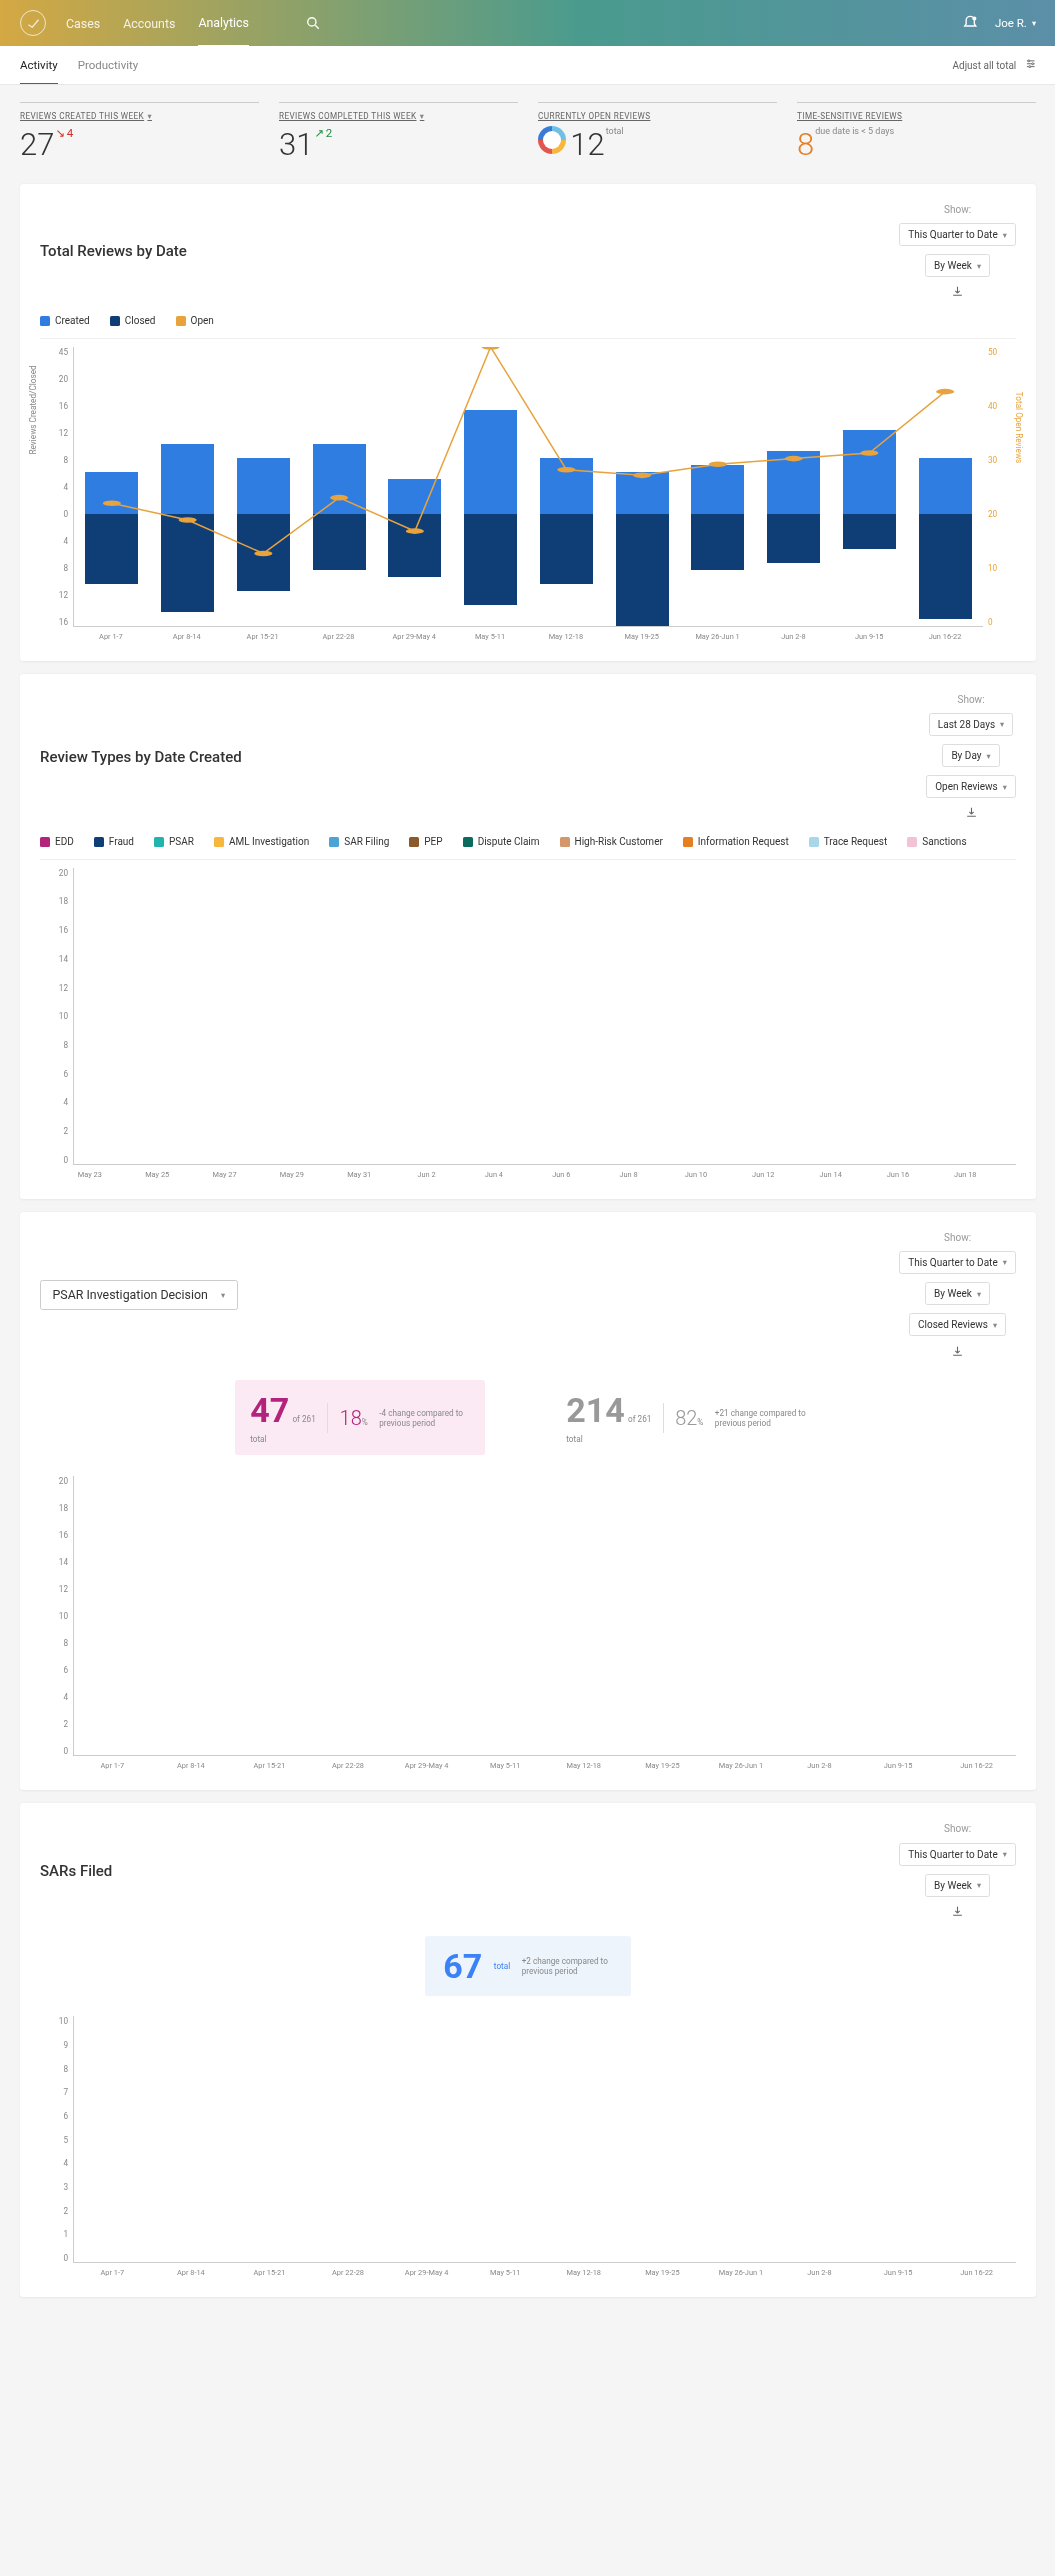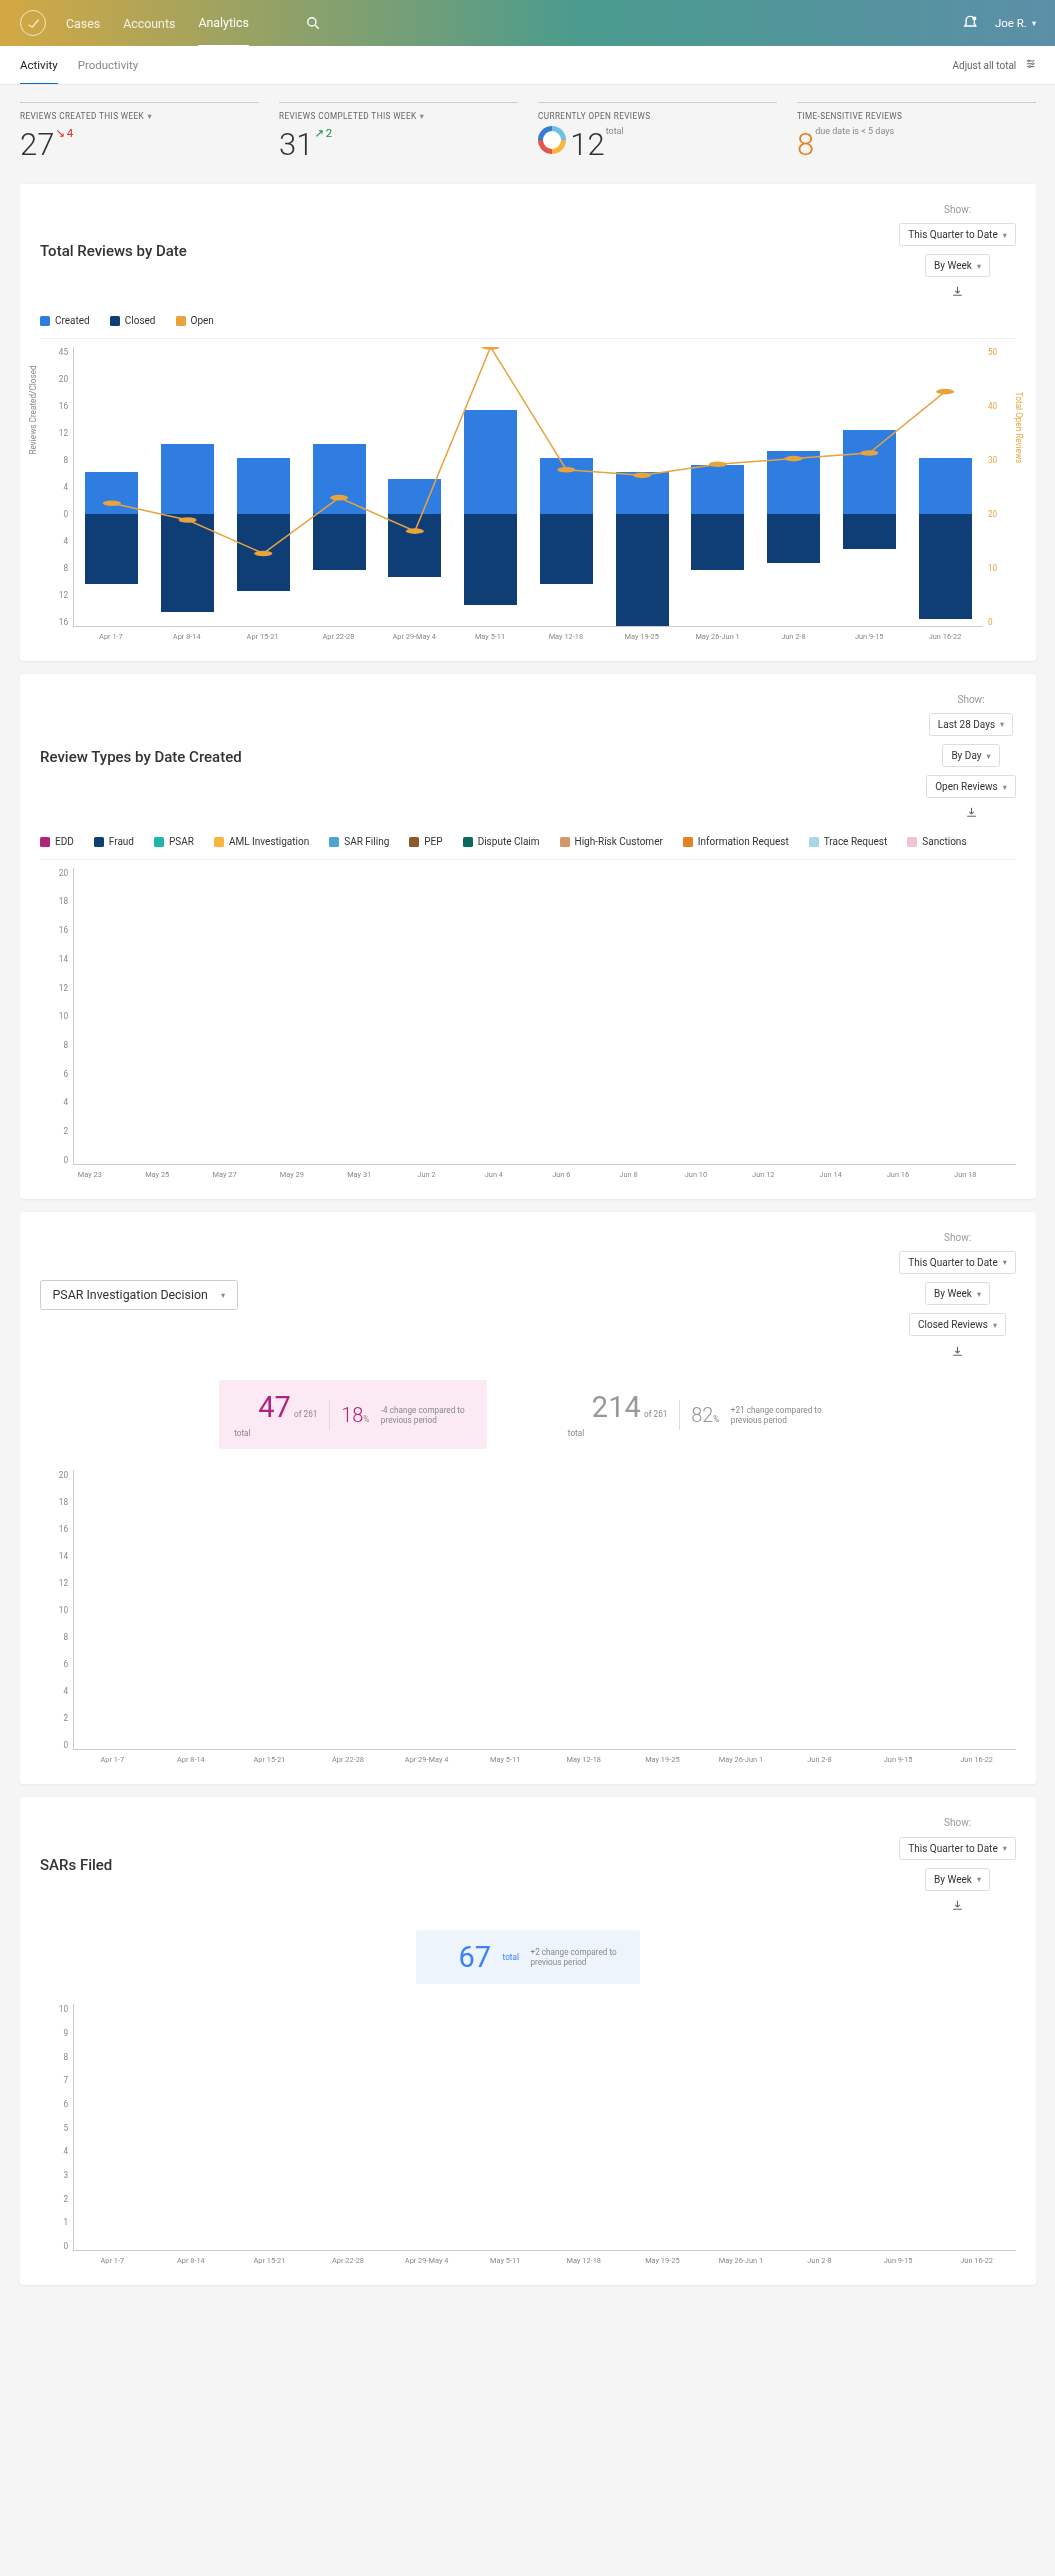--- a/index.html
+++ b/index.html
@@ -13,21 +13,21 @@
 .search-ico, .bell-ico { width: 16.5px; height: 16.5px; display: flex; align-items: center; justify-content: center; cursor: pointer; }
 .user-chip { font-size: 11.5px; display: flex; align-items: center; gap: 5px; cursor: pointer; }
 
 .subbar { background: #fff; border-bottom: 0.8px solid #e8e8e8; padding: 0 20px; display: flex; align-items: center; }
 .subtab { padding: 11.5px 0; margin-right: 20px; font-size: 11.5px; color: #888; cursor: pointer; }
 .subtab.active { color: #222; border-bottom: 1.6px solid #0a6ed1; }
 .subbar-right { margin-left: auto; display: flex; align-items: center; gap: 8.2px; font-size: 10px; color: #666; }
 
 .stats-row { display: flex; gap: 20px; padding: 16.5px 20px 8.2px; }
 .stat { flex: 1; border-top: 1.6px solid #ccc; padding-top: 8.2px; }
-.stat-label { font-size: 8.2px; letter-spacing: 0.4px; color: #666; text-transform: uppercase; display: flex; align-items: center; gap: 3.3px; }
+.stat-label { font-size: 8.2px; letter-spacing: 0.4px; color: #666; text-transform: uppercase; display: flex; align-items: center; gap: 3.3px; text-decoration: underline; }
 .stat-body { display: flex; align-items: flex-start; gap: 1px; margin-top: 5px; }
 .stat-num { font-size: 31px; font-weight: 300; }
 .stat-delta { font-size: 11.5px; display: flex; align-items: center; gap: 1.6px; }
 .delta-down { color: #d93025; }
 .delta-up { color: #1e8e3e; }
 .open-donut { width: 28px; height: 28px; border-radius: 50%; background: conic-gradient(#6ec1e4 0 25%, #f6b73c 25% 50%, #e5554f 50% 75%, #3a7bd5 75% 100%); display: inline-block; position: relative; margin-right: 3.3px; vertical-align: middle; }
 .open-donut::after { content: ""; position: absolute; inset: 5px; background: #fff; border-radius: 50%; }
 .stat-orange { color: #e67e22; }
 .stat-sub { font-size: 9px; color: #888; }
 
@@ -68,21 +68,21 @@
 .seg { width: 100%; }
 .chart2 { height: 297px; }
 .chart3 { height: 280px; }
 .chart4 { height: 247px; }
 
 .decision-head { display: flex; align-items: center; gap: 10px; margin-bottom: 6px; }
 .big-select { border: 0.8px solid #ccc; border-radius: 2.5px; padding: 6.6px 11.5px; font-size: 12.4px; display: flex; align-items: center; gap: 13px; cursor: pointer; background: #fff; }
 .summary-row { display: flex; justify-content: center; gap: 66px; padding: 16.5px 0 21.4px; }
 .summary-card { display: flex; align-items: center; gap: 11.5px; padding: 10px 15px; border-radius: 2.5px; }
 .summary-card.pink { background: #fbeaf4; }
-.sm-num { font-size: 29px; font-weight: 400; margin-left: 24px; }
+.sm-num { font-size: 34px; font-weight: 700; }
 .sm-sub { font-size: 8.2px; color: #888; }
 .sm-sep { width: 0.8px; height: 30px; background: #ddd; }
 .sm-pct { font-size: 20px; font-weight: 300; }
 .sm-change { font-size: 8.2px; color: #888; max-width: 91px; }
 .sars-summary { display: flex; justify-content: center; padding: 8.2px 0 20px; }
 .sars-box { background: #eef4fb; padding: 10px 18px; display: flex; align-items: center; gap: 11.5px; border-radius: 2.5px; }
 .chev { font-size: 8.2px; color: #888; }
 .chart2 .bar-slot .stack-bar { width: 60%; left: 20%; }
 </style>
 </head>

